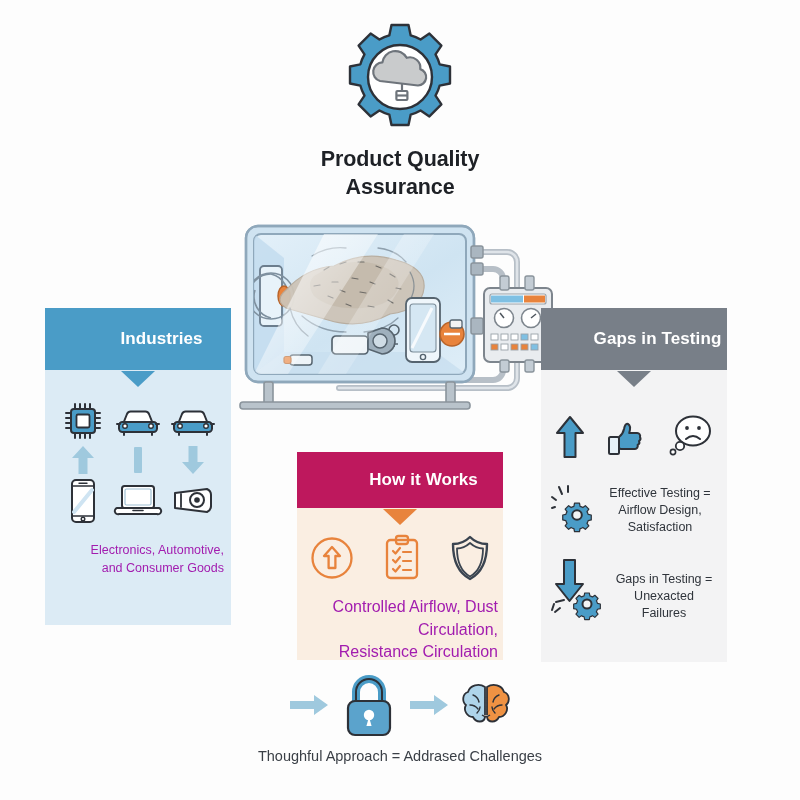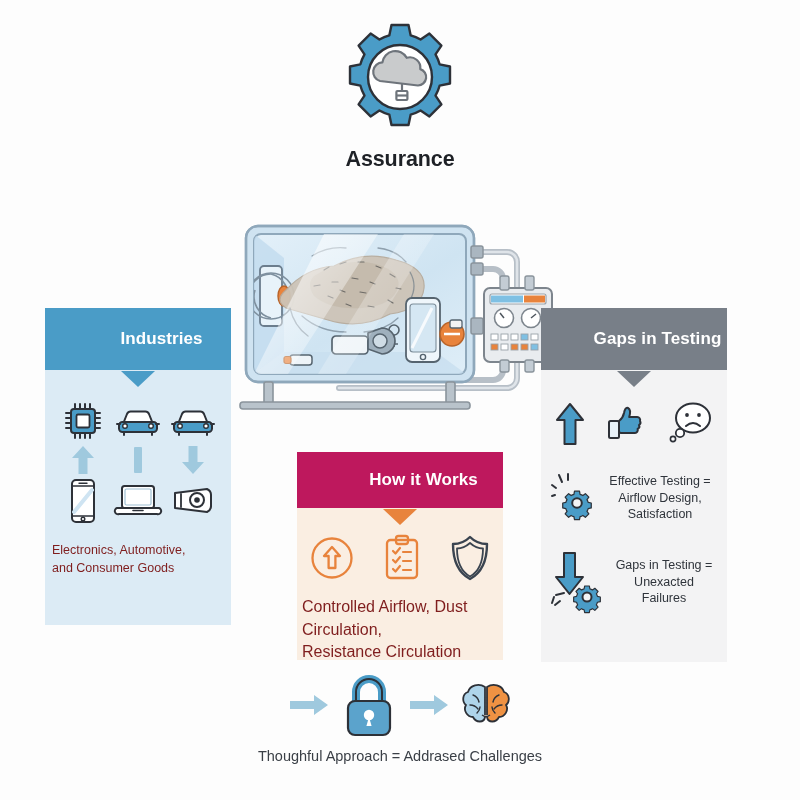--- a/index.html
+++ b/index.html
@@ -76,23 +76,23 @@
     transform: translateX(-50%);
     border-left: 17px solid transparent;
     border-right: 17px solid transparent;
   }
   .panel-body {
     display: flex;
     flex-direction: column;
     align-items: center;
   }
   .panel-caption {
-    text-align: left;
+    text-align: right;
     line-height: 1.42;
-    color: #7f1d1d;
+    color: #a21caf;
   }
 
   
   #panel-industries { left: 45px; top: 308px; width: 186px; }
   #panel-industries .panel-head {
     height: 62px;
     background: #4a9cc7;
     font-size: 17px;
   }
   #panel-industries .panel-head .notch { border-top: 16px solid #4a9cc7; }
@@ -126,21 +126,21 @@
   #panel-gaps .panel-head .notch { border-top: 16px solid #787f88; }
   #panel-gaps .panel-body {
     background: #f3f3f4;
     height: 292px;
     padding-top: 18px;
     box-sizing: border-box;
     align-items: stretch;
   }
   .gaps-row {
     display: flex;
-    align-items: center;
+    align-items: flex-end;
     padding: 0 10px;
     box-sizing: border-box;
   }
   .gaps-row .gaps-text {
     flex: 1;
     text-align: center;
     font-size: 12.5px;
     line-height: 1.35;
     color: #2f343b;
   }
@@ -220,20 +220,21 @@
           </g>
           <g stroke="#6e747b" stroke-width="2.2" fill="#ffffff" stroke-linejoin="round">
             <path d="M2,6 v10"></path>
             <rect x="-3.6" y="14" width="11" height="9" rx="1"></rect>
             <path d="M-3.6,18.5 h11"></path>
           </g>
         </g>
       </svg>
     </div>
     <div class="title-text">
+      <div>Product Quality</div>
       <div>Assurance</div>
     </div>
   </div>
 
   <div class="machine">
     <svg viewBox="0 0 348 202" width="348" height="202">
       <defs>
         <linearGradient id="glassG" x1="0" y1="0" x2="1" y2="1">
           <stop offset="0%" stop-color="#e3f0f9"></stop>
           <stop offset="55%" stop-color="#cfe4f2"></stop>

